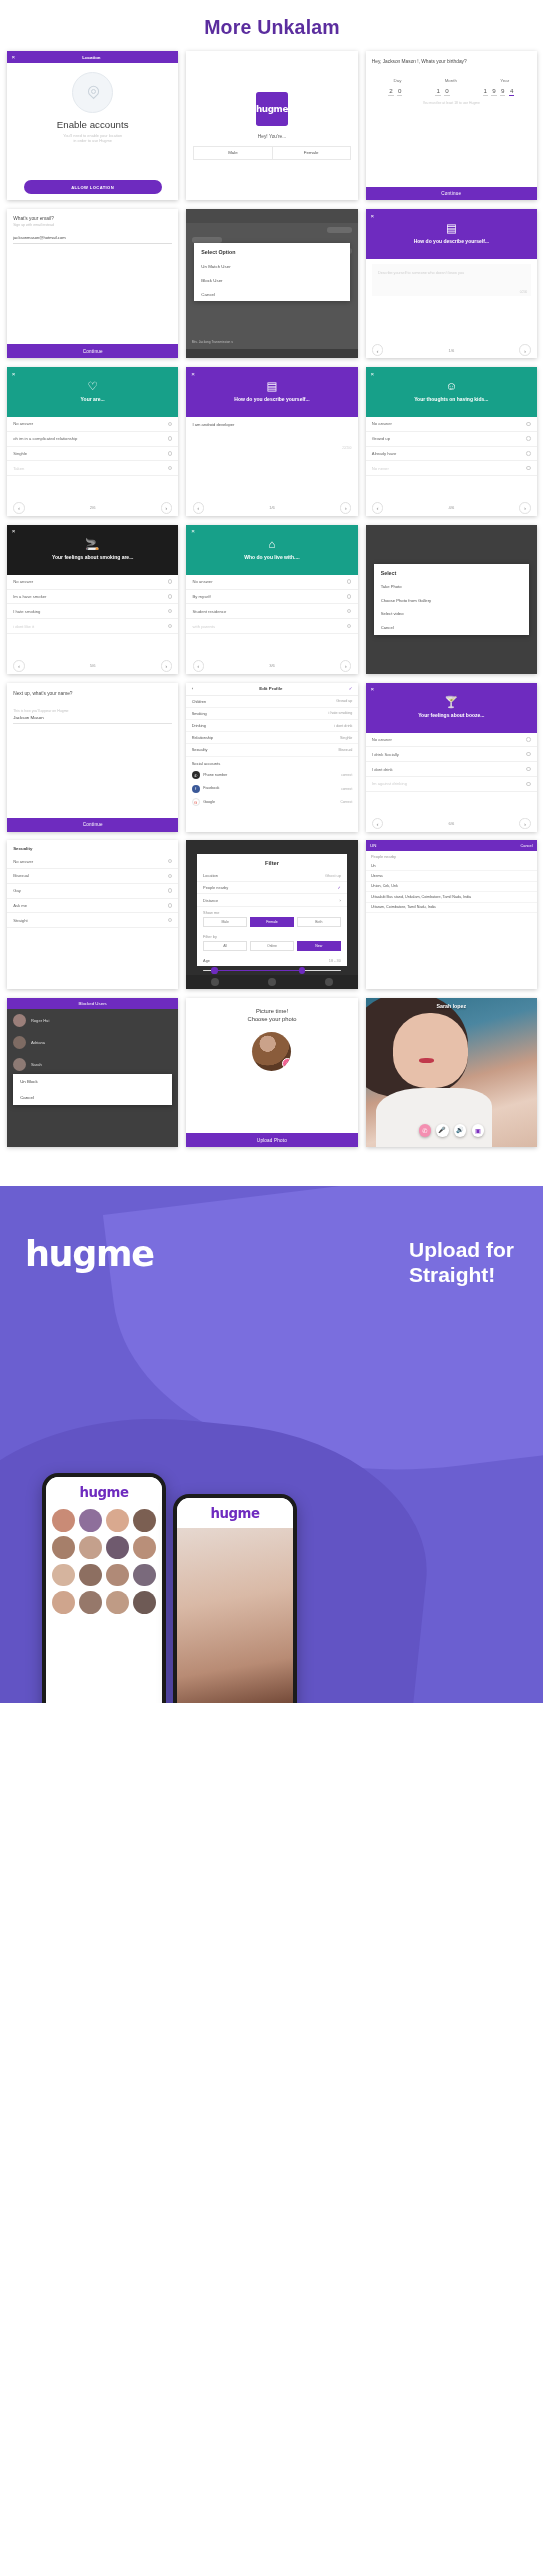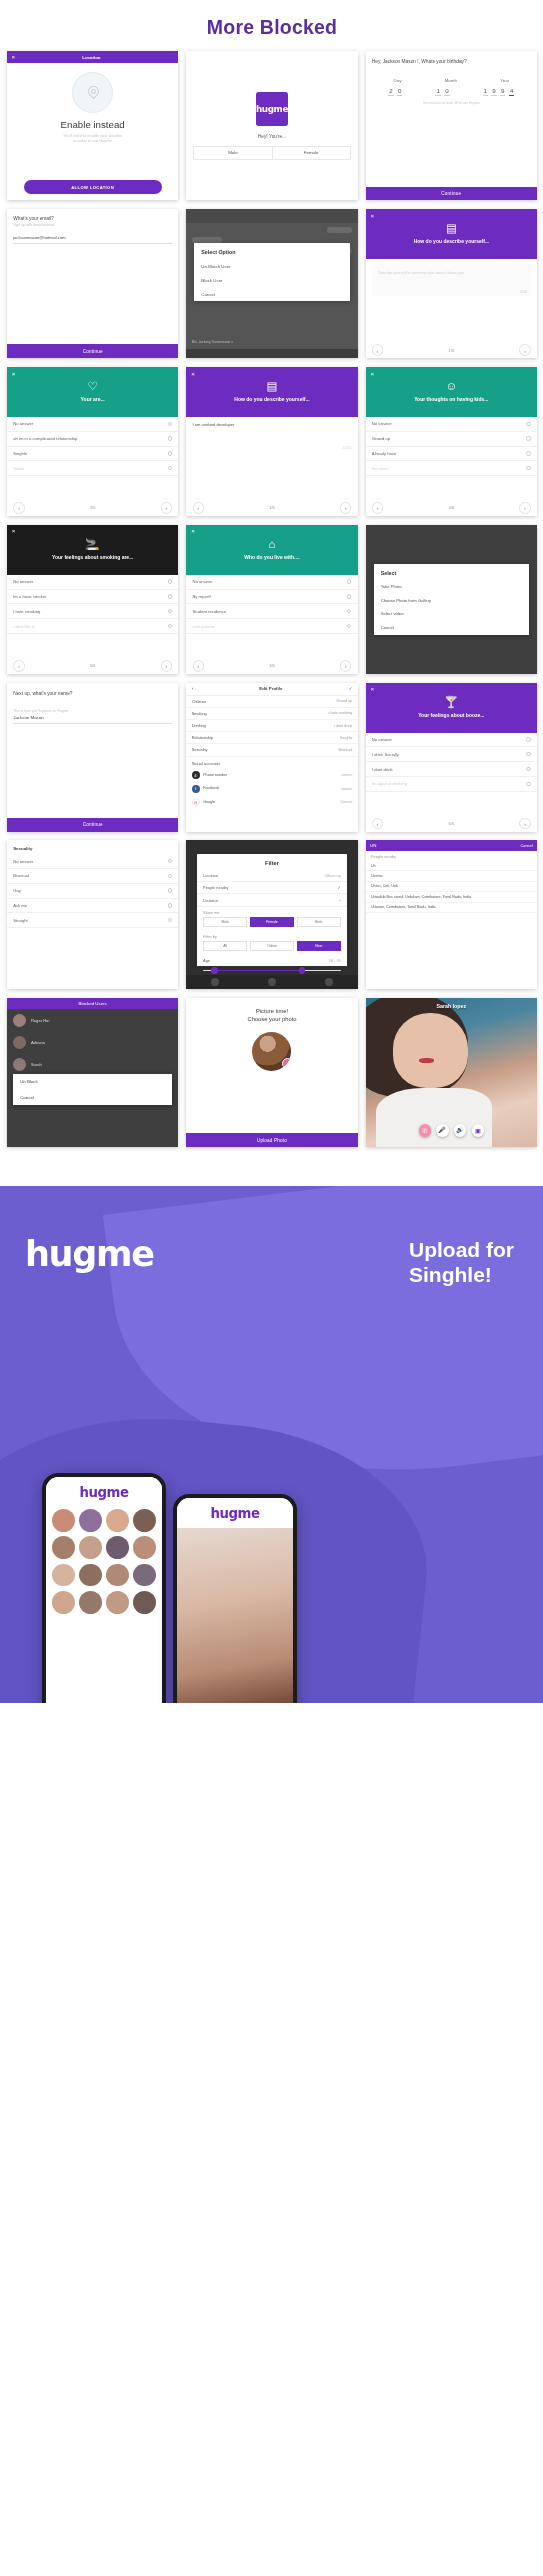--- a/index.html
+++ b/index.html
@@ -215,34 +215,34 @@
   .scr-top { background:#fff; padding:7px 5.3px 3.5px; text-align:center; }
   .scr-logo { color:#6e2bbf; font-size:13.3px; font-weight:bold; letter-spacing:-0.5px; font-family:"DejaVu Sans", sans-serif;}
   .ava-grid { display:grid; grid-template-columns:repeat(4,1fr); gap:4.4px; padding:5.3px; }
   .ava-grid div { width:100%; padding-top:100%; border-radius:50%; }
   .scr-b-img { position:absolute; left:0; right:0; top:30px; bottom:26.5px;
      background: linear-gradient(170deg,#e6d8d0 0%,#d9b9a6 40%,#b88b74 75%,#6f4534 100%); }
 </style>
 </head>
 <body>
 
-<div class="page-title">More Blocked</div>
+<div class="page-title">More Unkalam</div>
 
 <div class="grid">
 
   <div class="card">
     <div class="topbar">
       <span class="xico">×</span>
       <span class="ttl">Location</span>
       <span style="width:6.2px"></span>
     </div>
     <div class="loc-circle">
         <div class="pin"></div>
       </div>
-    <div class="h-big">Enable instead</div>
+    <div class="h-big">Enable accounts</div>
     <div class="sub-sm">
       <span>You'll need to enable your location</span><br>
       <span>in order to use Hugme</span>
     </div>
     <div class="abs-bottom">
         <div class="btn-pill">ALLOW LOCATION</div>
       </div>
   </div>
 
   <div class="card">
@@ -710,21 +710,21 @@
   </div>
 
 </div>
 
 <div class="footer">
   <div class="wave1"></div>
   <div class="wave2"></div>
   <div class="f-logo">hugme</div>
   <div class="f-thanks">
     <span>Upload for</span><br>
-    <span>Singhle!</span>
+    <span>Straight!</span>
   </div>
 
   <div class="phone-a">
     <div class="scr">
       <div class="scr-top">
         <span class="scr-logo">hugme</span>
       </div>
       <div class="ava-grid">
         <div style="background:#c98b76"></div>
         <div style="background:#8e6f9b"></div>

